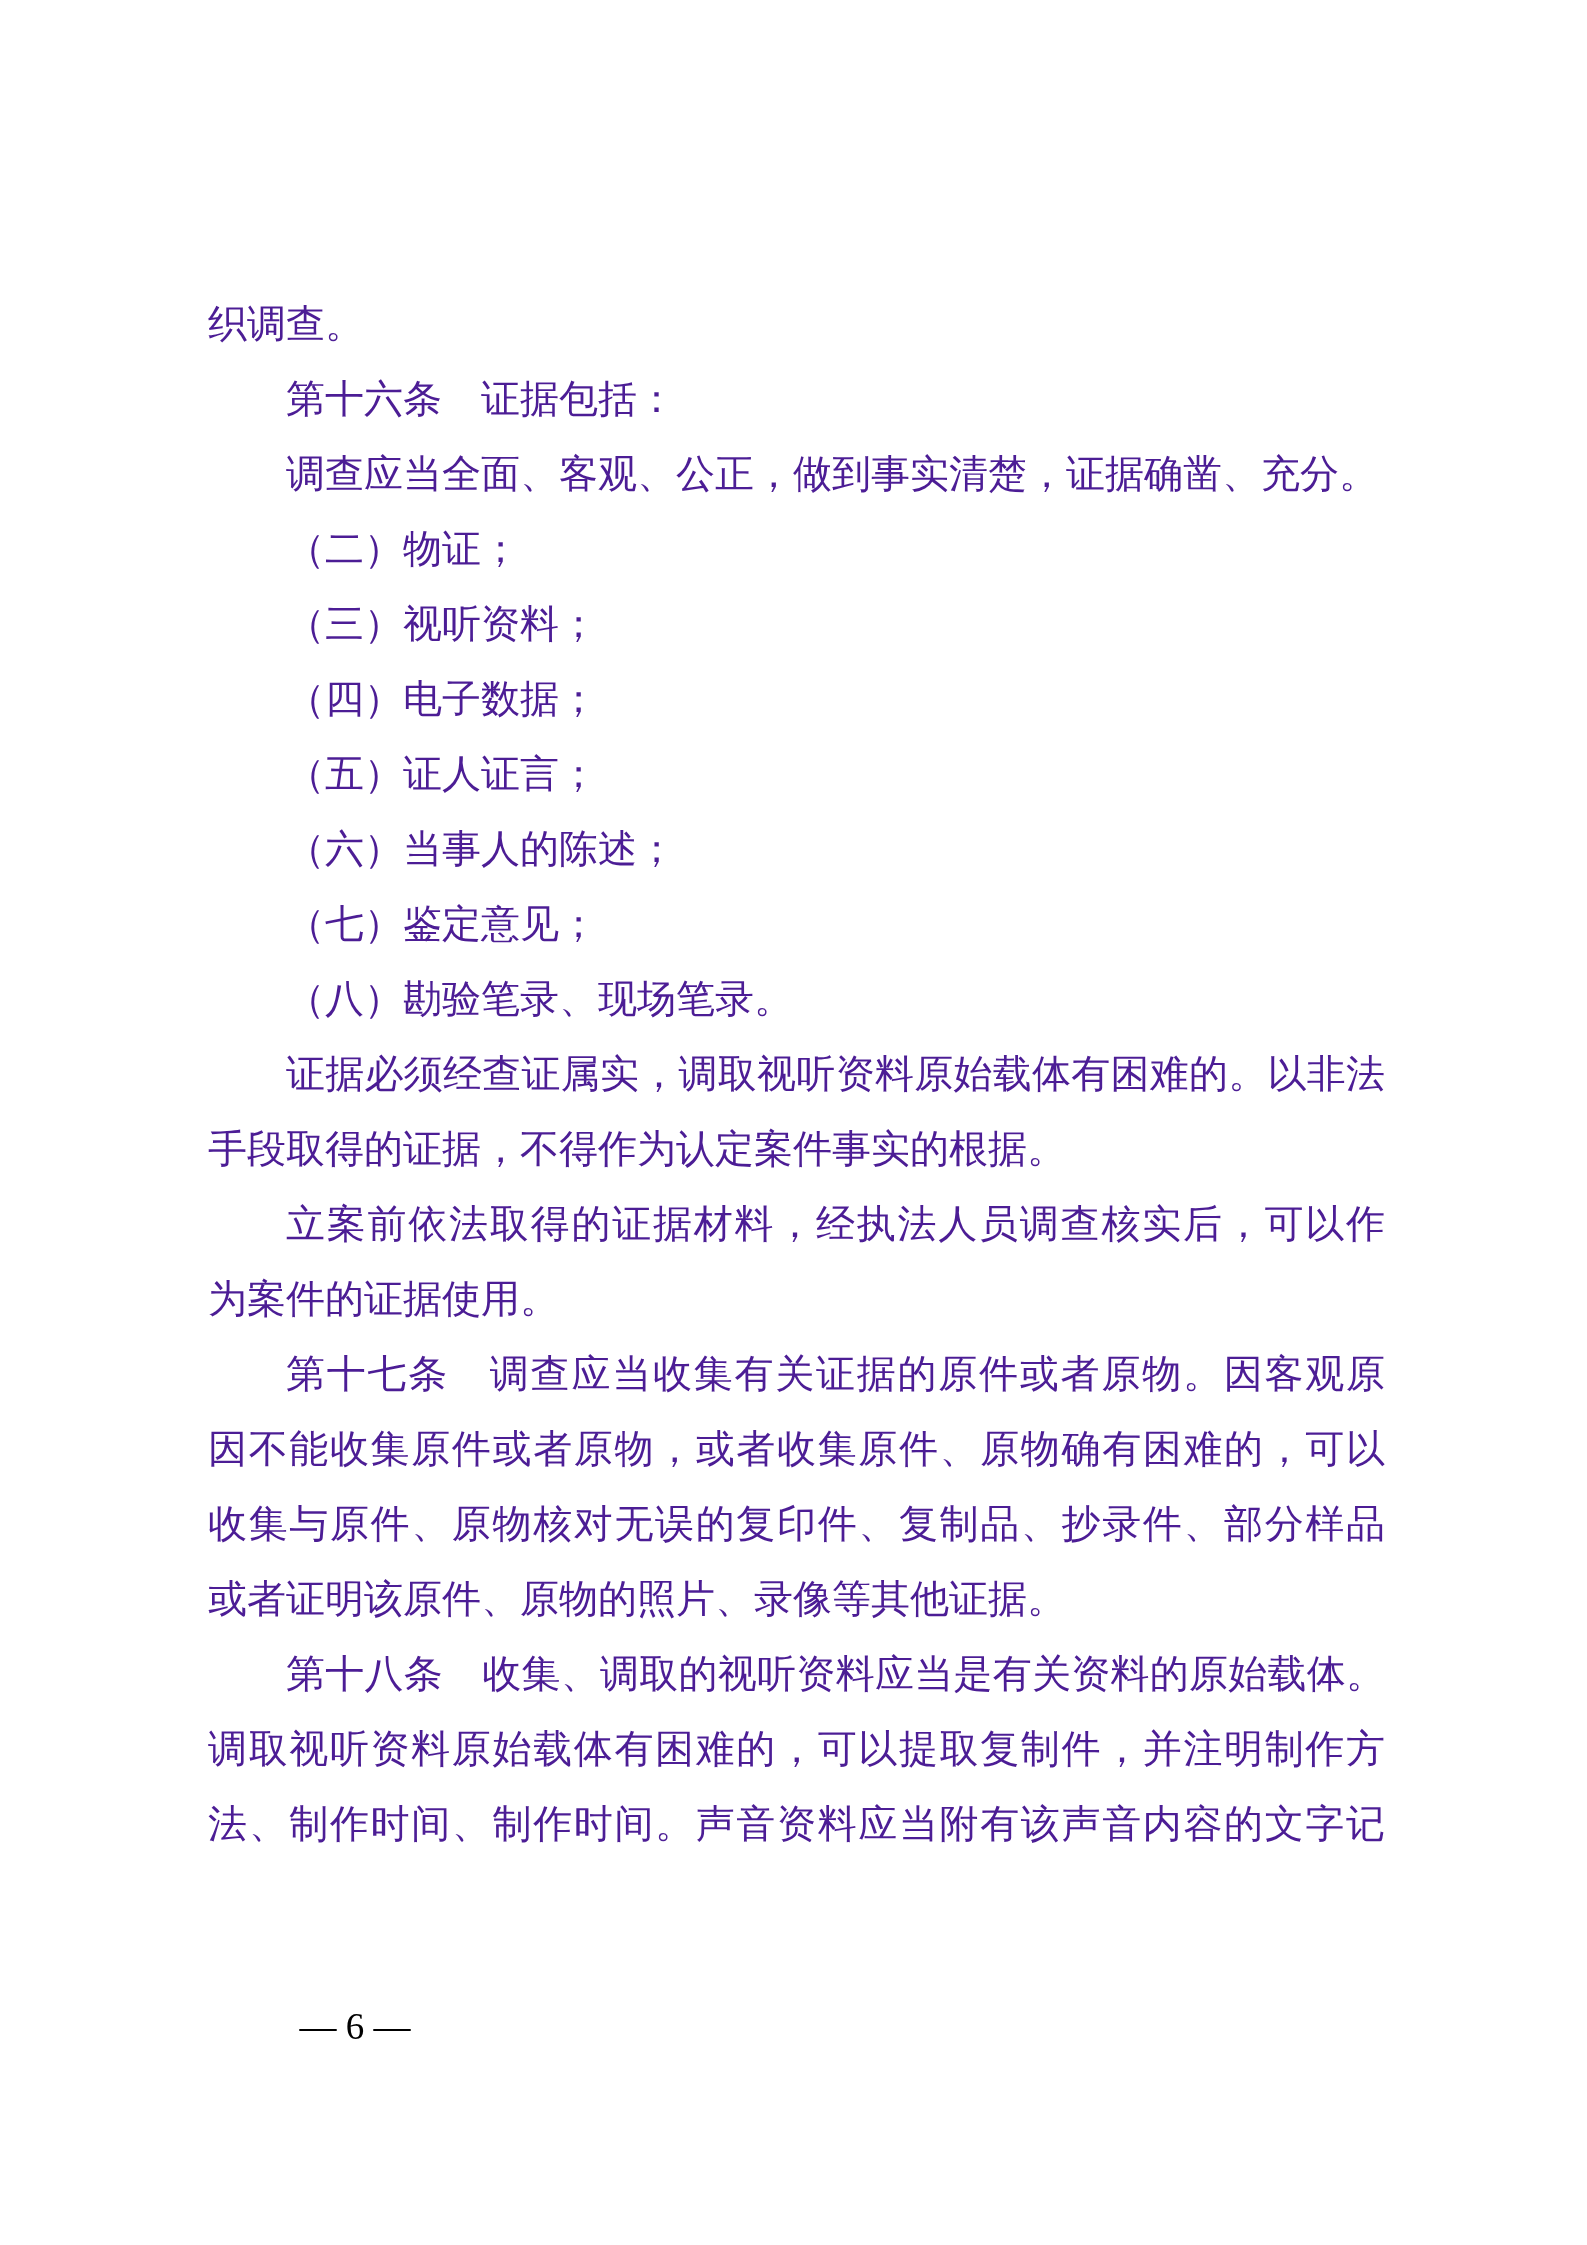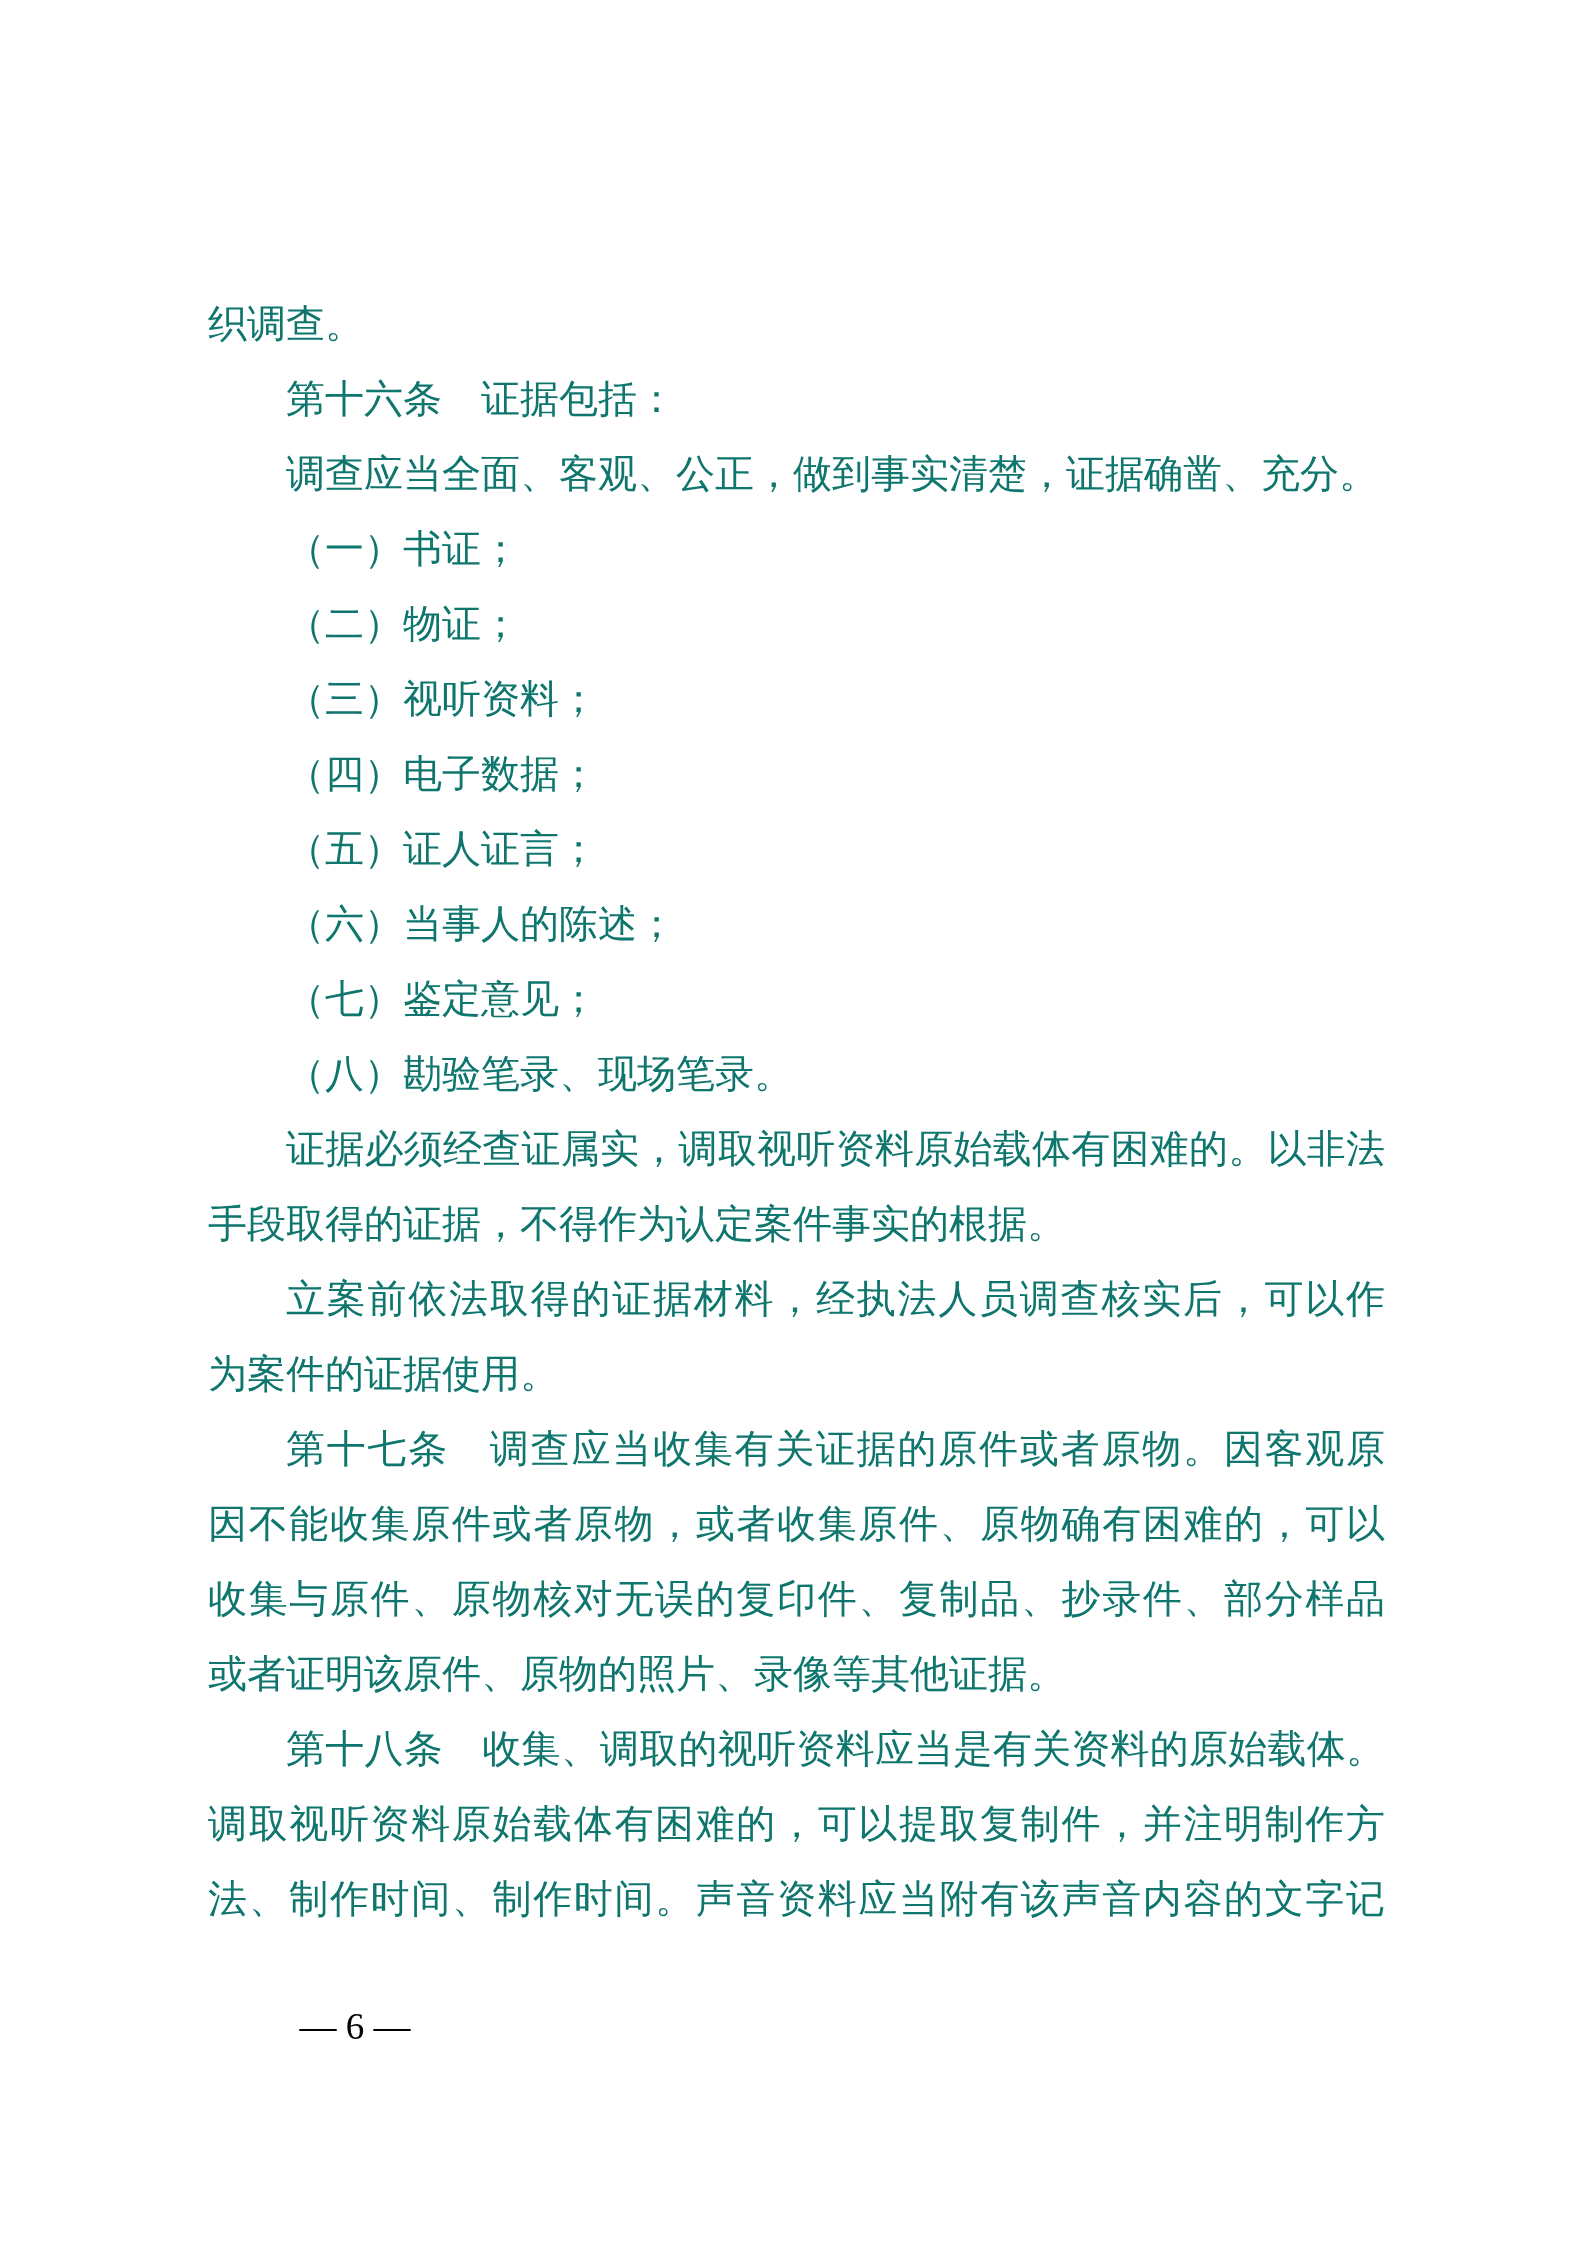--- a/index.html
+++ b/index.html
@@ -16,21 +16,21 @@
     color: #000000;
   }
   .body-text {
     position: absolute;
     left: 208px;
     top: 286px;
     width: 1177px;
     font-family: "Liberation Sans", sans-serif;
     font-size: 39px;
     line-height: 75px;
-    color: #0f766e;
+    color: #4c1d95;
   }
   .para {
     margin: 0;
     padding: 0;
   }
   .line {
     text-align: justify;
     text-align-last: left;
   }
   .line.indent {
@@ -57,23 +57,20 @@
 <div class="page">
   <div class="body-text">
       <div class="para">
         <div class="line">织调查。</div>
       </div>
       <div class="para">
         <div class="line indent">第十六条　证据包括：</div>
       </div>
       <div class="para">
         <div class="line indent">调查应当全面、客观、公正，做到事实清楚，证据确凿、充分。</div>
-      </div>
-      <div class="para">
-        <div class="line indent">（一）书证；</div>
       </div>
       <div class="para">
         <div class="line indent">（二）物证；</div>
       </div>
       <div class="para">
         <div class="line indent">（三）视听资料；</div>
       </div>
       <div class="para">
         <div class="line indent">（四）电子数据；</div>
       </div>

